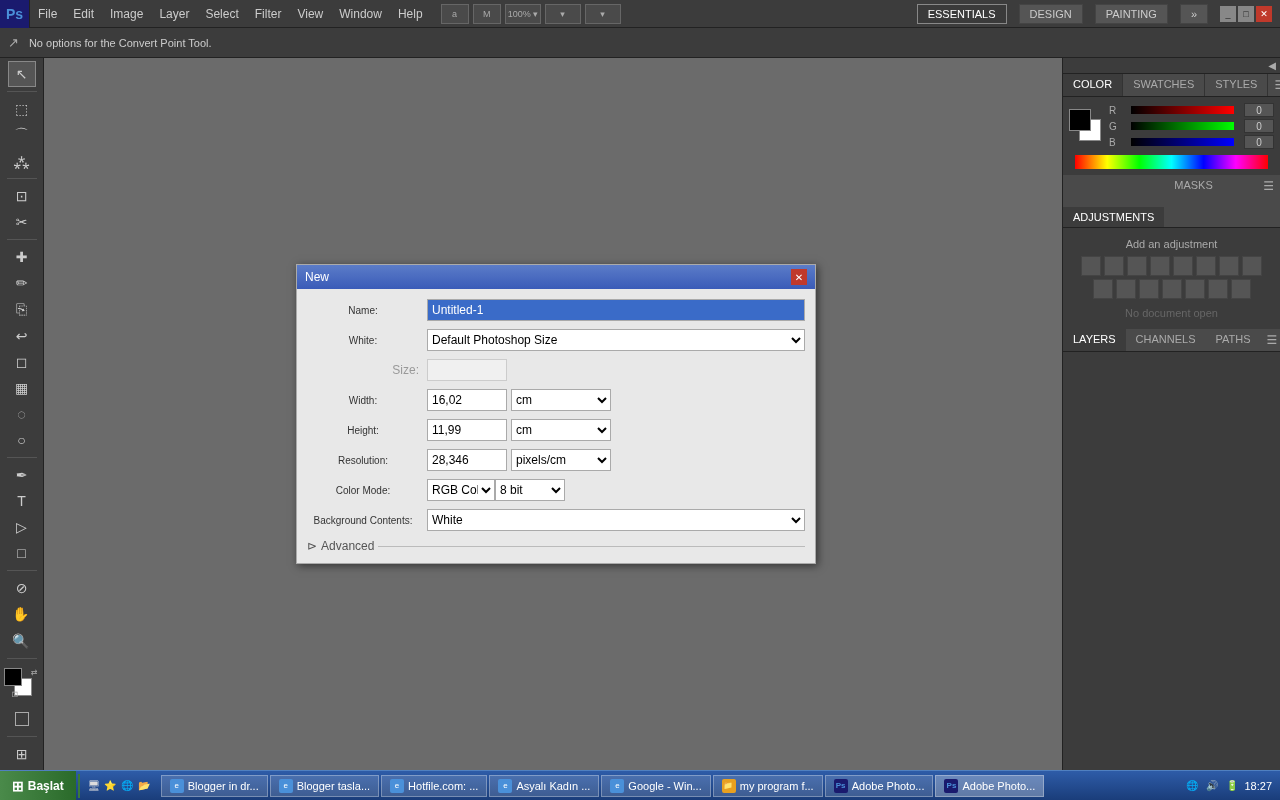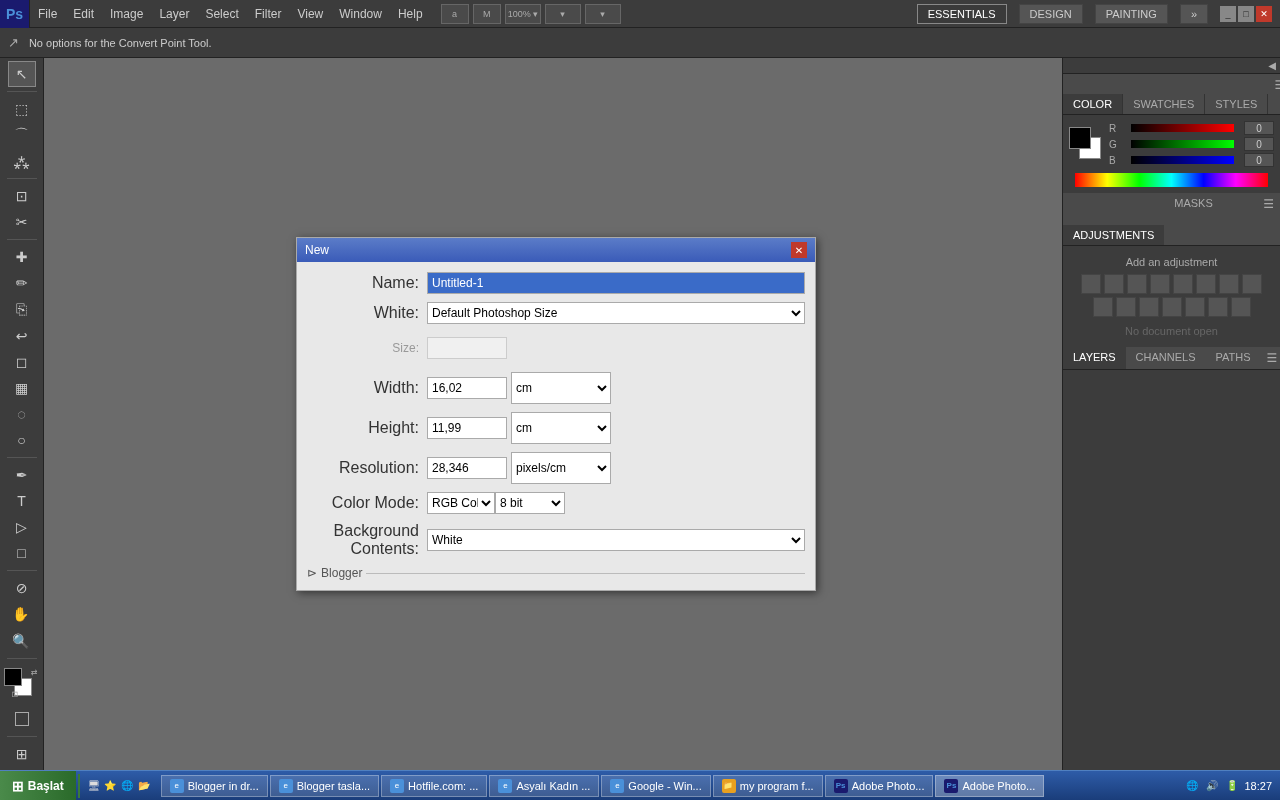--- a/index.html
+++ b/index.html
@@ -118,21 +118,20 @@
       display: flex;
       background: #4a4a4a;
       border-bottom: 1px solid #222;
     }
     .panel-tab {
       padding: 4px 10px;
       font-size: 11px;
       color: #aaa;
       cursor: pointer;
       border-right: 1px solid #333;
-      margin-top: 20px;
     }
     .panel-tab.active {
       background: #3c3c3c;
       color: #fff;
     }
     .panel-tab-extra {
       margin-left: auto;
       padding: 4px 6px;
       color: #aaa;
       cursor: pointer;
@@ -250,24 +249,24 @@
     #dialog-form {
       flex: 1;
     }
     .form-row {
       display: flex;
       align-items: center;
       margin-bottom: 8px;
     }
     .form-label {
       width: 120px;
-      text-align: right;
+      text-align: center;
       padding-right: 8px;
       color: #333;
-      font-size: 16px;
+      font-size: 10px;
     }
     .form-input {
       flex: 1;
       height: 22px;
       border: 1px solid #aaa;
       padding: 2px 4px;
       font-size: 12px;
       background: white;
     }
     .form-input.selected {
@@ -292,21 +291,21 @@
       font-size: 12px;
       background: white;
     }
     .size-row {
       display: flex;
       align-items: center;
       margin-bottom: 8px;
     }
     .size-label { width: 120px; text-align: right; padding-right: 8px; color: #999; font-size: 12px; }
     .size-input { width: 80px; height: 22px; border: 1px solid #ccc; background: #f0f0f0; padding: 2px 4px; font-size: 12px; color: #999; }
-    .unit-select { width: 100px; height: 32px; border: 1px solid #aaa; font-size: 12px; background: white; margin-left: 4px; }
+    .unit-select { width: 100px; height: 22px; border: 1px solid #aaa; font-size: 12px; background: white; margin-left: 4px; }
     #dialog-buttons {
       display: flex;
       flex-direction: column;
       gap: 4px;
       min-width: 100px;
     }
     .dialog-btn {
       height: 24px;
       background: linear-gradient(to bottom, #f5f5f5, #ddd);
       border: 1px solid #aaa;
@@ -566,21 +565,21 @@
 
             <div class="form-row">
               <label class="form-label">Background Contents:</label>
               <select class="form-select form-select-full">
                 <option>White</option>
               </select>
             </div>
 
             <div class="advanced-row">
               <span class="advanced-arrow">⊳</span>
-              <span class="advanced-label">Blogger</span>
+              <span class="advanced-label">Advanced</span>
               <div class="advanced-line"></div>
             </div>
           </div>
 
         </div>
       </div>
     </div>
   </div>
 
   <div id="right-panel">

